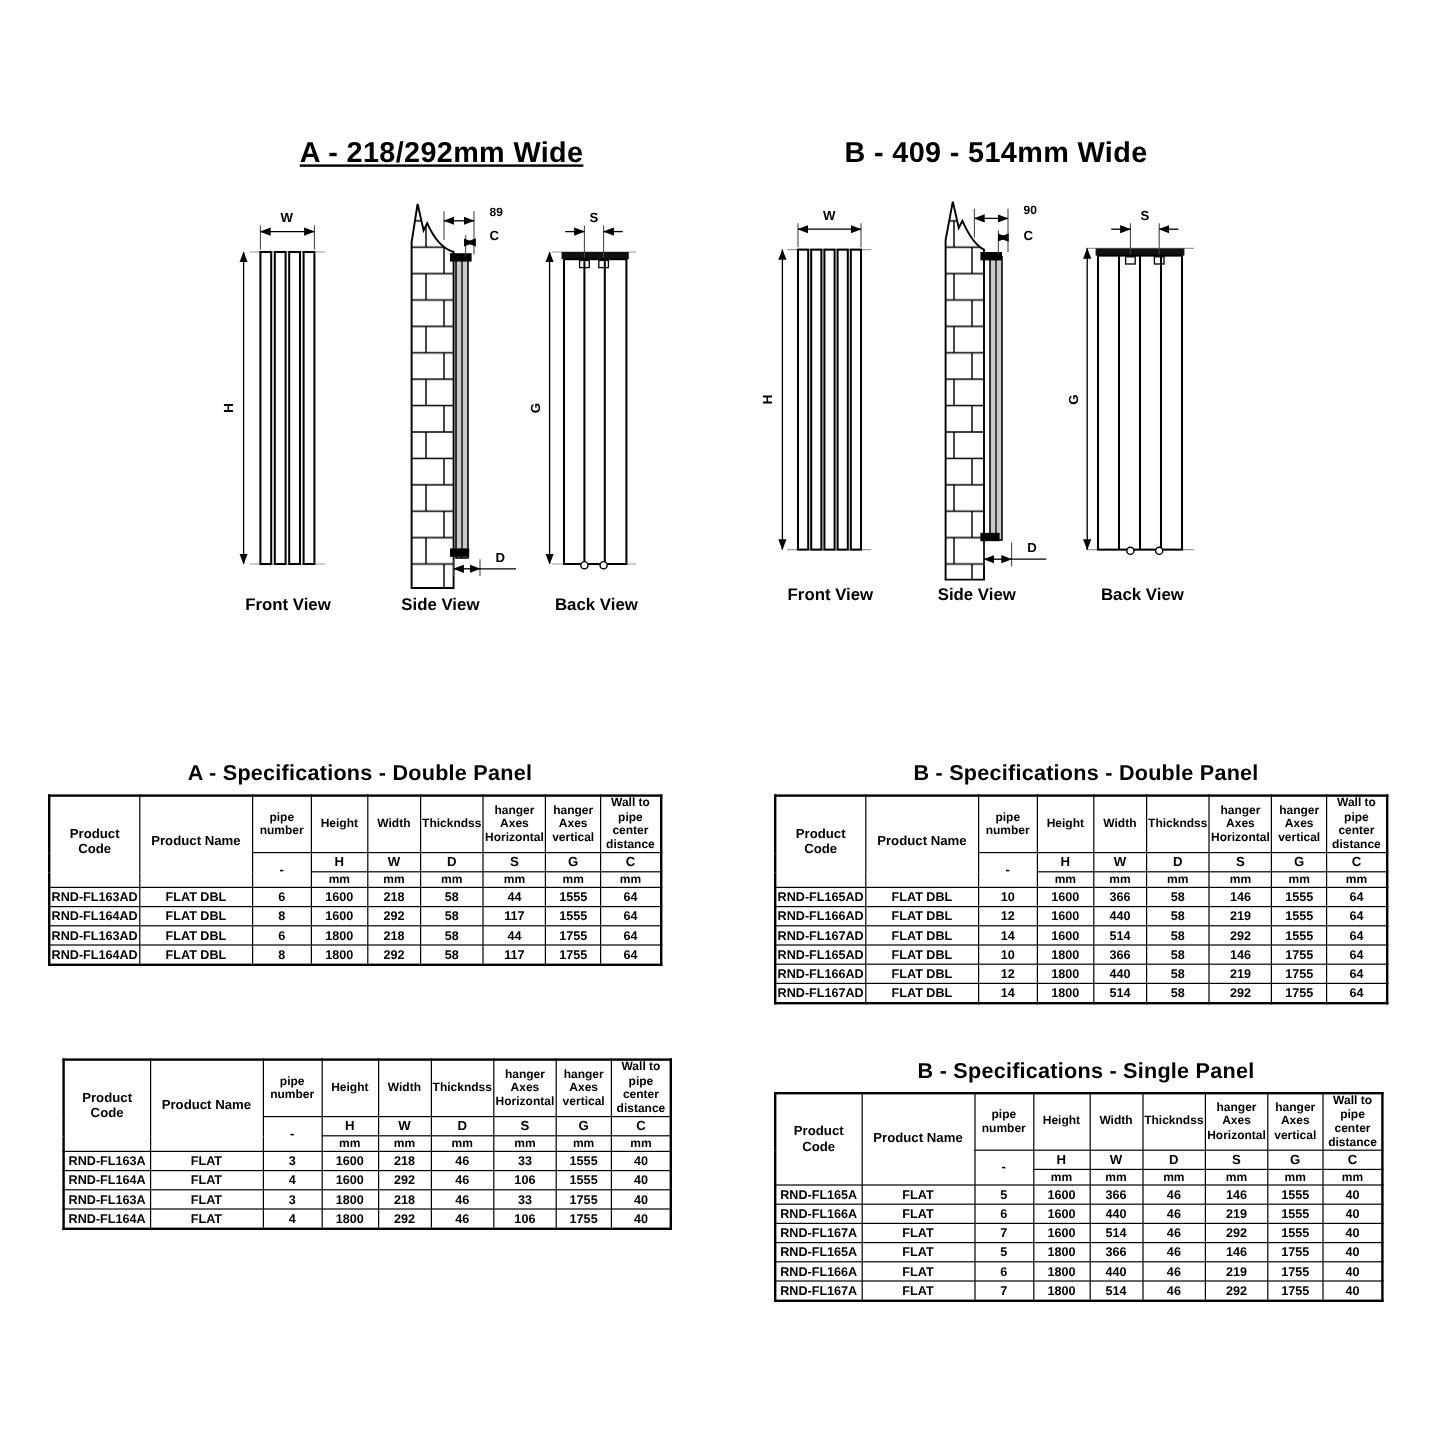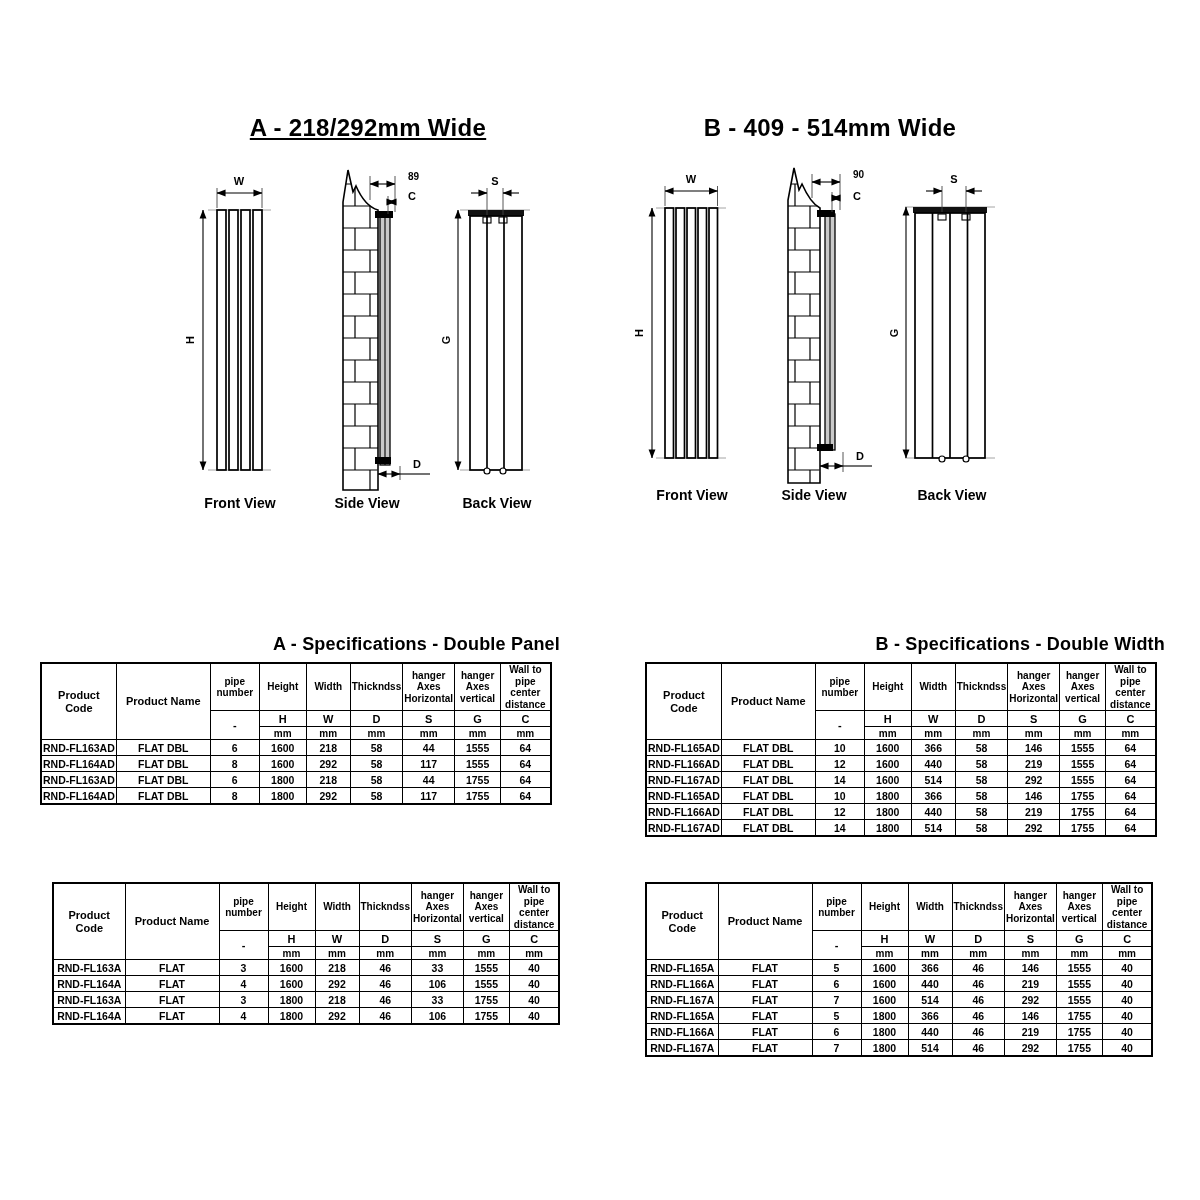--- a/index.html
+++ b/index.html
@@ -7,21 +7,21 @@
     width:1200px;height:1200px;position:relative;background:#ffffff;
     font-family:"Liberation Sans",sans-serif;color:#000;overflow:hidden;
   }
   .diag-title{
     position:absolute;font-size:24px;font-weight:bold;text-align:center;
     letter-spacing:.3px;white-space:nowrap;
   }
   .diag-svg{position:absolute;}
   .spec-block{position:absolute;}
   .spec-title{
-    font-size:18px;font-weight:bold;text-align:right;margin:0 0 7px 0;
+    font-size:18px;font-weight:bold;text-align:center;margin:0 0 7px 0;
     letter-spacing:.2px;white-space:nowrap;
   }
   table.spec{border-collapse:collapse;table-layout:fixed;border:2px solid #000;background:#fff;}
   table.spec th,table.spec td{
     border:1.5px solid #000;font-weight:bold;text-align:center;vertical-align:middle;
     padding:0 1px;overflow:hidden;
   }
   table.spec th.h-main{height:44px;font-size:10px;line-height:1.15;}
   table.spec th.h-side{font-size:11px;}
   table.spec th.h-sym{height:15px;font-size:11px;}
@@ -281,21 +281,21 @@
           <td>58</td>
           <td>117</td>
           <td>1755</td>
           <td>64</td>
         </tr>
       </tbody>
     </table>
 </div>
 
 <div class="spec-block" style="left:645px;top:634px;width:520px;">
-  <h2 class="spec-title">B - Specifications - Double Width</h2>
+  <h2 class="spec-title">B - Specifications - Double Panel</h2>
   <table class="spec">
       <colgroup>
         <col style="width: 72px;">
         <col style="width: 94px;">
         <col style="width: 49px;">
         <col style="width: 47px;">
         <col style="width: 44px;">
         <col style="width: 48px;">
         <col style="width: 48px;">
         <col style="width: 46px;">
@@ -488,20 +488,21 @@
           <td>46</td>
           <td>106</td>
           <td>1755</td>
           <td>40</td>
         </tr>
       </tbody>
     </table>
 </div>
 
 <div class="spec-block" style="left:645px;top:882px;width:520px;">
+  <h2 class="spec-title">B - Specifications - Single Panel</h2>
   <table class="spec">
       <colgroup>
         <col style="width: 72px;">
         <col style="width: 94px;">
         <col style="width: 49px;">
         <col style="width: 47px;">
         <col style="width: 44px;">
         <col style="width: 48px;">
         <col style="width: 48px;">
         <col style="width: 46px;">

